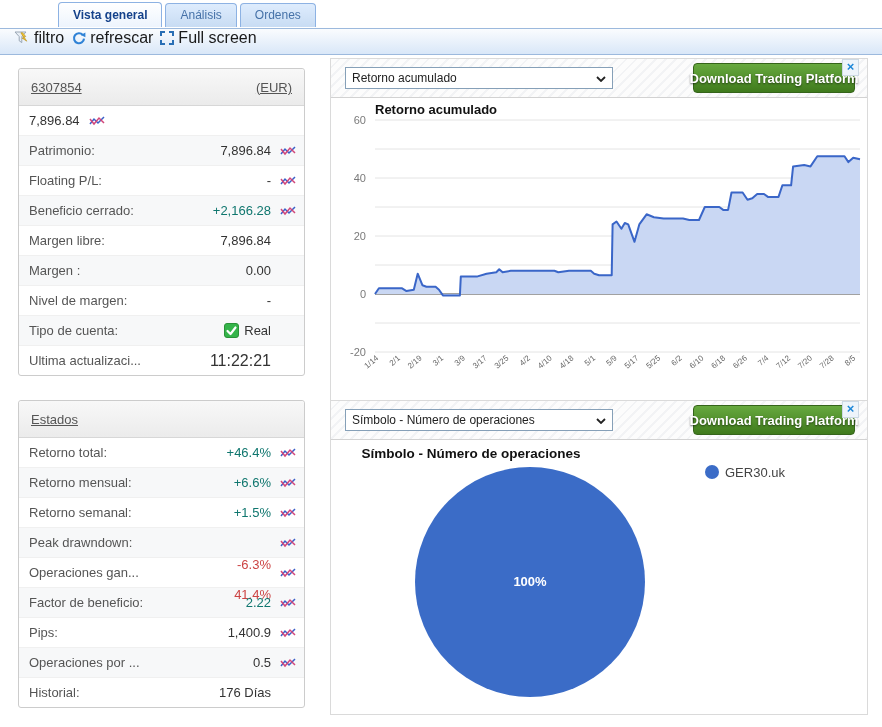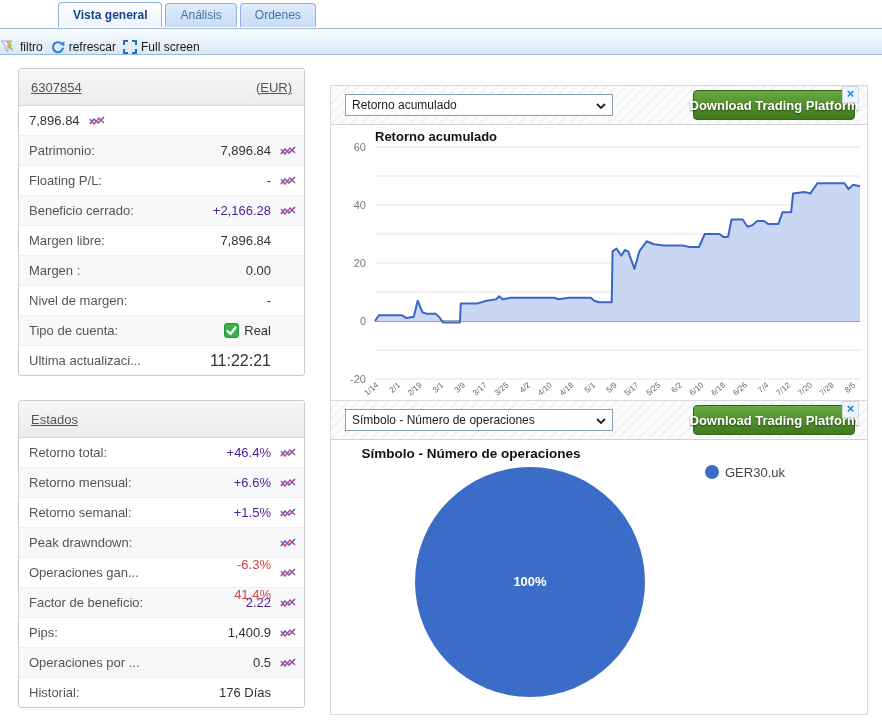--- a/index.html
+++ b/index.html
@@ -10,43 +10,43 @@
   
   .tabs{position:absolute;left:18px;top:2px;display:flex;gap:3px;align-items:flex-end;z-index:3;padding-left:40px;}
   .tab{height:23px;line-height:23px;padding:0 14px;border:1px solid #8db2e3;border-bottom:none;
        border-radius:4px 4px 0 0;background:linear-gradient(#deecfd,#c8dcf3);
        color:#4672a8;font-size:12px;cursor:pointer;white-space:nowrap;}
   .tab.active{background:linear-gradient(#ffffff,#edf4fd);color:#15428b;font-weight:bold;height:24px;line-height:24px;}
   
   .toolbar{position:absolute;left:0;right:0;top:28px;height:25px;
        background:linear-gradient(#fafcfe,#d9e7f8);
        border-top:1px solid #9cb9dd;border-bottom:1px solid #9cb9dd;
-       display:flex;align-items:flex-end;gap:7px;font-size:12px;color:#1a1a1a;}
+       display:flex;align-items:flex-start;padding-left:14px;gap:7px;font-size:16px;color:#1a1a1a;}
   .tool{display:flex;align-items:center;gap:4px;cursor:pointer;}
   .tool svg{display:block;}
   
   .card{position:absolute;left:18px;width:287px;border:1px solid #ccc;border-radius:3px;background:#fff;box-sizing:border-box;}
   #account-card{top:68px;}
   #stats-card{top:400px;}
   .card-header{height:36px;display:flex;align-items:center;justify-content:space-between;
        padding:0 12px;background:linear-gradient(#f8f8f8,#ebebeb);
        border-bottom:1px solid #d7d7d7;color:#555;font-size:13px;border-radius:3px 3px 0 0;text-decoration:underline;}
   .row{height:29px;display:flex;align-items:center;padding:0 8px 0 10px;font-size:13px;border-bottom:1px solid #f0f0f0;}
   .row:nth-child(even){background:#f7f8f9;}
   .row:last-child{border-bottom:none;}
   .row .lbl{flex:1;color:#555;}
   .row .val{color:#333;text-align:right;}
-  .row .val.green{color:#4c1d95;}
+  .row .val.green{color:#0f766e;}
   .row .val.red{color:#cc4444;margin-top:44px;}
   .row .val.small{font-size:16px;}
   .row .icon-slot{width:17px;margin-left:8px;display:flex;justify-content:flex-end;}
   .row .check{display:flex;align-items:center;gap:5px;}
   
   .panel{position:absolute;left:330px;width:538px;border:1px solid #dadada;background:#fff;box-sizing:border-box;}
-  #panel1{top:85px;height:380px;}
+  #panel1{top:58px;height:380px;}
   #panel2{top:400px;height:315px;}
   .panel-header{height:38px;border-bottom:1px solid #d2d2d2;
        background:repeating-linear-gradient(135deg,#fcfcfc 0 5px,#f2f3f5 5px 7px);
        display:flex;align-items:center;justify-content:space-between;padding:0 12px 0 14px;}
   .select{width:268px;height:22px;border:1px solid #86a0b8;background:#fff;box-sizing:border-box;
        display:flex;align-items:center;justify-content:space-between;padding:0 6px;
        font-size:12px;color:#222;cursor:pointer;}
   .dl-btn{position:relative;width:162px;height:30px;border-radius:4px;
        background:linear-gradient(#67a93f,#3f7a1c);border:1px solid #35641a;
        color:#fff;font-weight:bold;font-size:13px;display:flex;align-items:center;justify-content:center;

